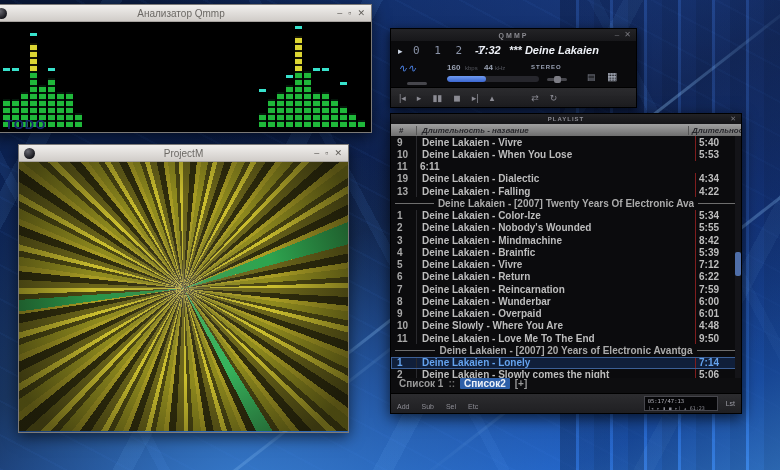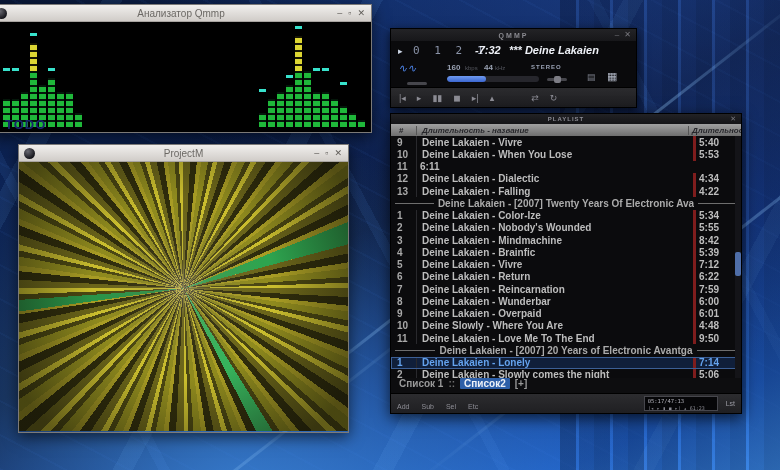--- a/index.html
+++ b/index.html
@@ -100,21 +100,21 @@
   #pl-title { position:absolute; left:0; right:0; text-align:center; font-size:6px; letter-spacing:1px; color:#8d8d95; font-weight:bold; }
   #pl-close { margin-left:auto; z-index:2; background:none; border:none; color:#77777d; font-size:7px; padding-right:5px; }
   #pl-header { height:12px; flex:0 0 auto; display:flex; background:linear-gradient(#a0a0a0,#6e6e6e);
                font-size:8px; font-weight:bold; color:#26262a; align-items:center; }
   #pl-header .hnum { width:26px; padding-left:8px; border-right:1px solid #555; }
   #pl-header .htitle { flex:1; padding-left:5px; border-right:1px solid #555; font-style:italic; }
   #pl-header .hdur { width:52px; padding-left:3px; font-style:italic; overflow:hidden; white-space:nowrap; }
   #pl-rows { position:relative; flex:1 1 auto; overflow:hidden; background:#0b0b0d; }
   .prow { height:12.25px; display:flex; align-items:center; font-size:10px; font-weight:bold; color:#bdbdbd; }
   .prow .num { width:26px; padding-left:6px; color:#a9a9a9; border-right:1px solid #29292d; height:100%; display:flex; align-items:center; }
-  .prow .title { flex:1; padding-left:5px; white-space:nowrap; overflow:hidden; border-right:3px solid #7f1d1d; height:100%; display:flex; align-items:center; }
+  .prow .title { flex:1; padding-left:5px; white-space:nowrap; overflow:hidden; border-right:1px solid #7f1d1d; height:100%; display:flex; align-items:center; }
   .prow .dur { width:45px; padding-left:3px; }
   .prow.selected { background:#101f3a; outline:1px solid #3c5f95; outline-offset:-1px; }
   .prow.selected .num, .prow.selected .title, .prow.selected .dur { color:#64a3ee; }
   .prow.group { color:#ababab; font-size:10px; gap:4px; padding:0 4px; }
   .prow.group .gline { flex:1; height:1px; background:#6e6e6e; }
   .prow.group .gtext { white-space:nowrap; overflow:hidden; }
   #pl-scrollbar { position:absolute; right:0; top:0; bottom:0; width:6px; background:#141418; }
   #pl-scrollhandle { position:absolute; right:0; top:48%; width:6px; height:24px; background:#4f6ea8; border-radius:2px; }
   #pl-tabs { height:15px; flex:0 0 auto; display:flex; align-items:flex-start; padding-left:8px; gap:5px;
              font-size:10px; font-weight:bold; background:#0d0d0f; }
@@ -311,21 +311,21 @@
         <div class="prow">
           <span class="num">10</span>
           <span class="title">Deine Lakaien - When You Lose</span>
           <span class="dur">5:53</span>
         </div>
         <div class="prow">
           <span class="num">11</span>
           <span class="dur">6:11</span>
         </div>
         <div class="prow">
-          <span class="num">12</span>
+          <span class="num">19</span>
           <span class="title">Deine Lakaien - Dialectic</span>
           <span class="dur">4:34</span>
         </div>
         <div class="prow">
           <span class="num">13</span>
           <span class="title">Deine Lakaien - Falling</span>
           <span class="dur">4:22</span>
         </div>
         <div class="prow group">
           <span class="gline"></span>

